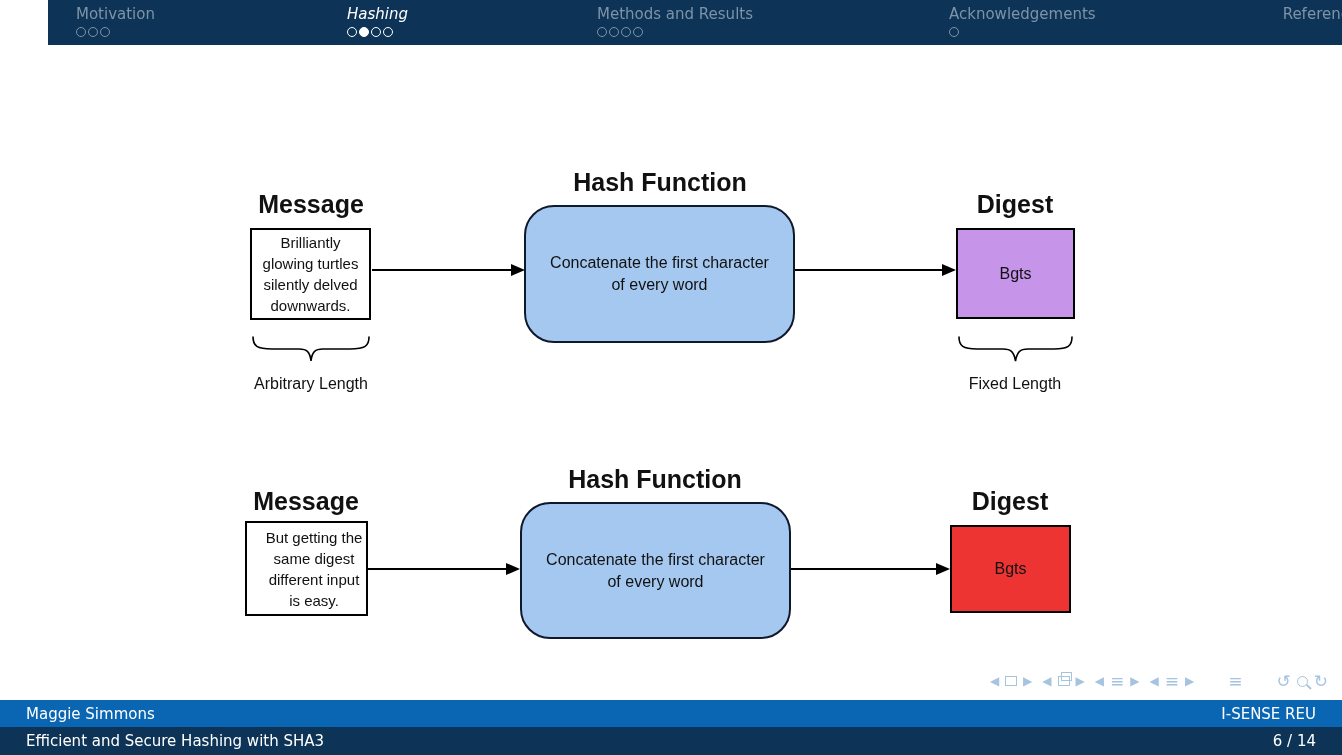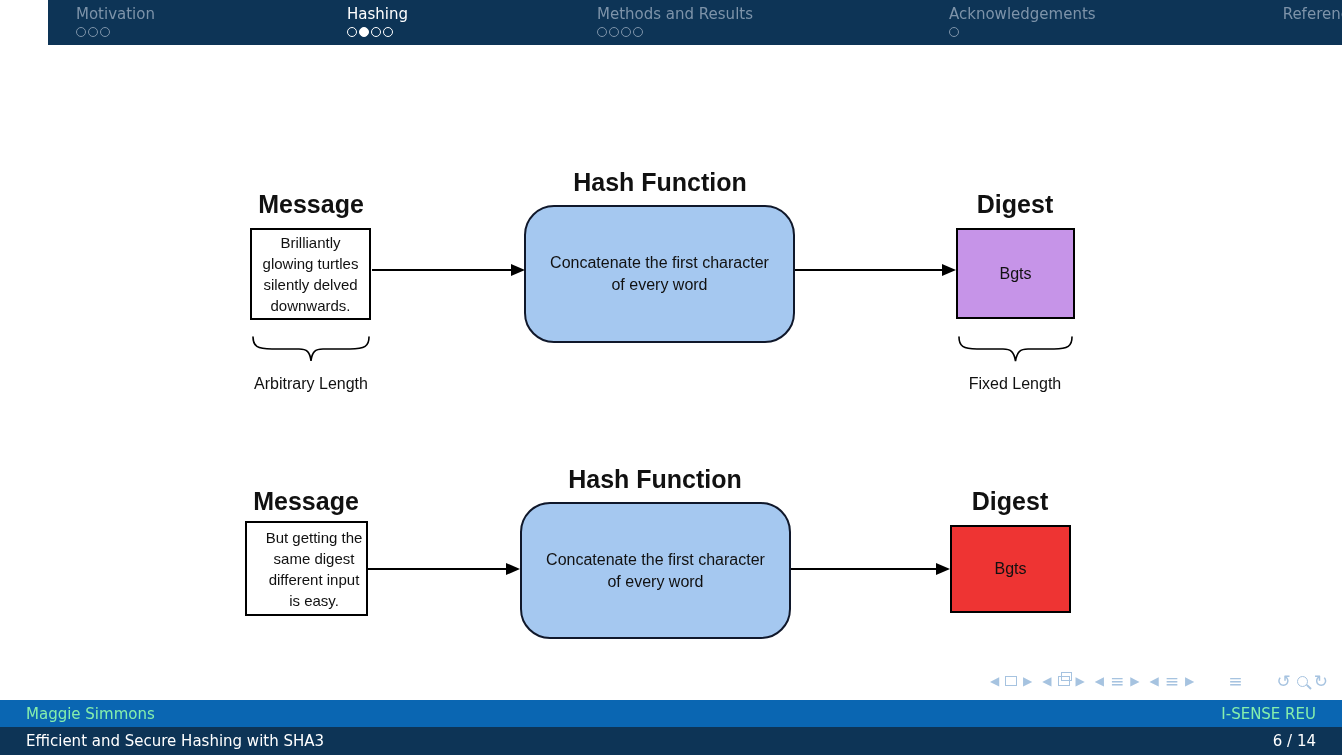--- a/index.html
+++ b/index.html
@@ -2,21 +2,21 @@
 <html><head>
 <meta charset="utf-8">
 <style>
   html,body{margin:0;padding:0;}
   body{width:1342px;height:755px;font-family:"DejaVu Sans",sans-serif;}
   .slide{position:relative;width:1342px;height:755px;background:#ffffff;overflow:hidden;}
 
   
   .headbar{position:absolute;left:0;top:0;width:1342px;height:45px;background:#0d3456;margin-left:48px;}
   .hsection{position:absolute;top:6px;color:#7d93a9;cursor:pointer;}
-  .hsection.active{color:#ffffff;}
+  .hsection.active{color:#ffffff;font-style:italic;}
   .hsection .hlabel{font-size:15px;line-height:17px;white-space:nowrap;}
   .dots{display:flex;gap:2px;margin-top:4px;}
   .dot{width:10px;height:10px;border:1px solid currentColor;border-radius:50%;display:inline-block;box-sizing:border-box;}
   .dot.filled{background:currentColor;}
 
   
   .titlebar{position:absolute;left:0;top:45px;width:1342px;height:58px;
     background:linear-gradient(to bottom,#0d3456 0%,#0d4color 0%,#0c4d85 9%,#0a66b2 22%,#0a66b2 82%,#9cc0de 94%,#ffffff 100%);}
   .titlebar .ftitle{position:absolute;left:28px;top:50%;transform:translateY(-54%);color:#ffffff;font-size:29px;white-space:nowrap;}
 
@@ -44,21 +44,21 @@
   .navsyms .tri{font-size:12px;line-height:1;cursor:pointer;}
   .navsyms .glyph{font-size:17px;line-height:1;cursor:pointer;}
   .navsyms .sp{width:14px;}
   .frame-ico{width:12px;height:10px;border:1.5px solid #a6c3e0;box-sizing:border-box;display:inline-block;cursor:pointer;}
   .frames-ico{position:relative;width:12px;height:10px;border:1.5px solid #a6c3e0;box-sizing:border-box;display:inline-block;cursor:pointer;}
   .frames-ico::before{content:"";position:absolute;left:2px;top:-5px;width:11px;height:9px;border:1.5px solid #a6c3e0;box-sizing:border-box;background:transparent;}
   .search-ico{position:relative;width:11px;height:11px;border:1.7px solid #a6c3e0;border-radius:50%;box-sizing:border-box;display:inline-block;cursor:pointer;}
   .search-ico::after{content:"";position:absolute;width:6px;height:1.7px;background:#a6c3e0;transform:rotate(45deg);right:-5px;bottom:-2px;}
 
   
-  .foot1{position:absolute;left:0;top:700px;width:1342px;height:27px;background:#0a66b2;color:#86efac;
+  .foot1{position:absolute;left:0;top:700px;width:1342px;height:27px;background:#0a66b2;color:#ffffff;
         display:flex;align-items:center;justify-content:space-between;padding:4px 26px;box-sizing:border-box;font-size:15px;}
   .foot2{position:absolute;left:0;top:727px;width:1342px;height:28px;background:#0d3456;color:#fff;
         display:flex;align-items:center;justify-content:space-between;padding:0 26px;box-sizing:border-box;font-size:15px;}
 </style>
 </head>
 <body>
 
 <div class="slide">
 
   <div class="headbar">

